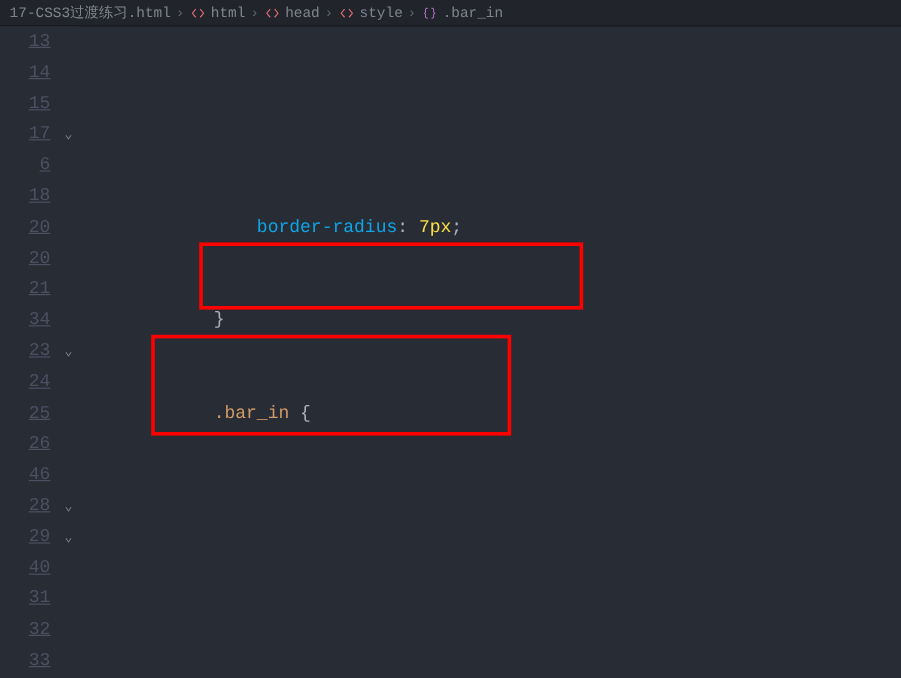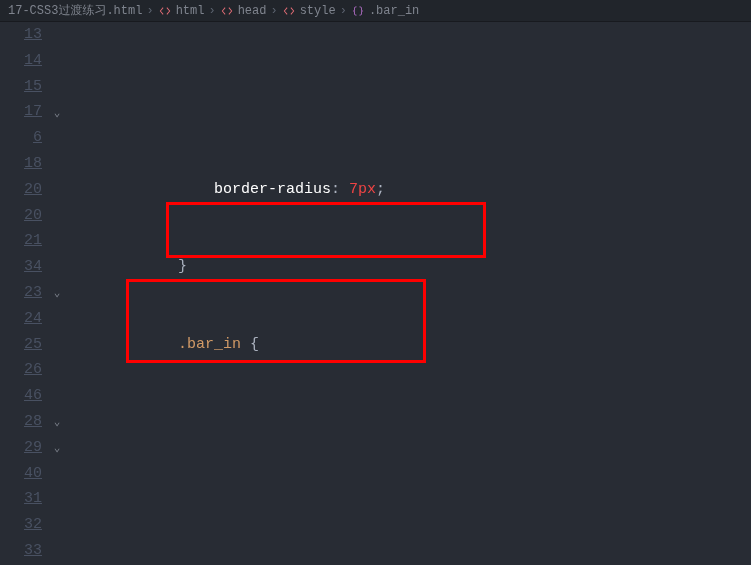--- a/index.html
+++ b/index.html
@@ -62,22 +62,22 @@
 .code {
   flex: 1;
   position: relative;
   line-height: 25.8px;
   white-space: pre;
   padding-left: 4px;
 }
 .line { height: 25.8px; }
 .tok-punct { color: #abb2bf; }
 .tok-class { color: #d19a66; }
-.tok-prop { color: #ffffff; }
-.tok-val { color: #ef4444; }
+.tok-prop { color: #0ea5e9; }
+.tok-val { color: #fde047; }
 .hl-box {
   position: absolute;
   border: 3px solid #ff0000;
   pointer-events: none;
   z-index: 5;
 }
 </style>
 </head>
 <body>
 

